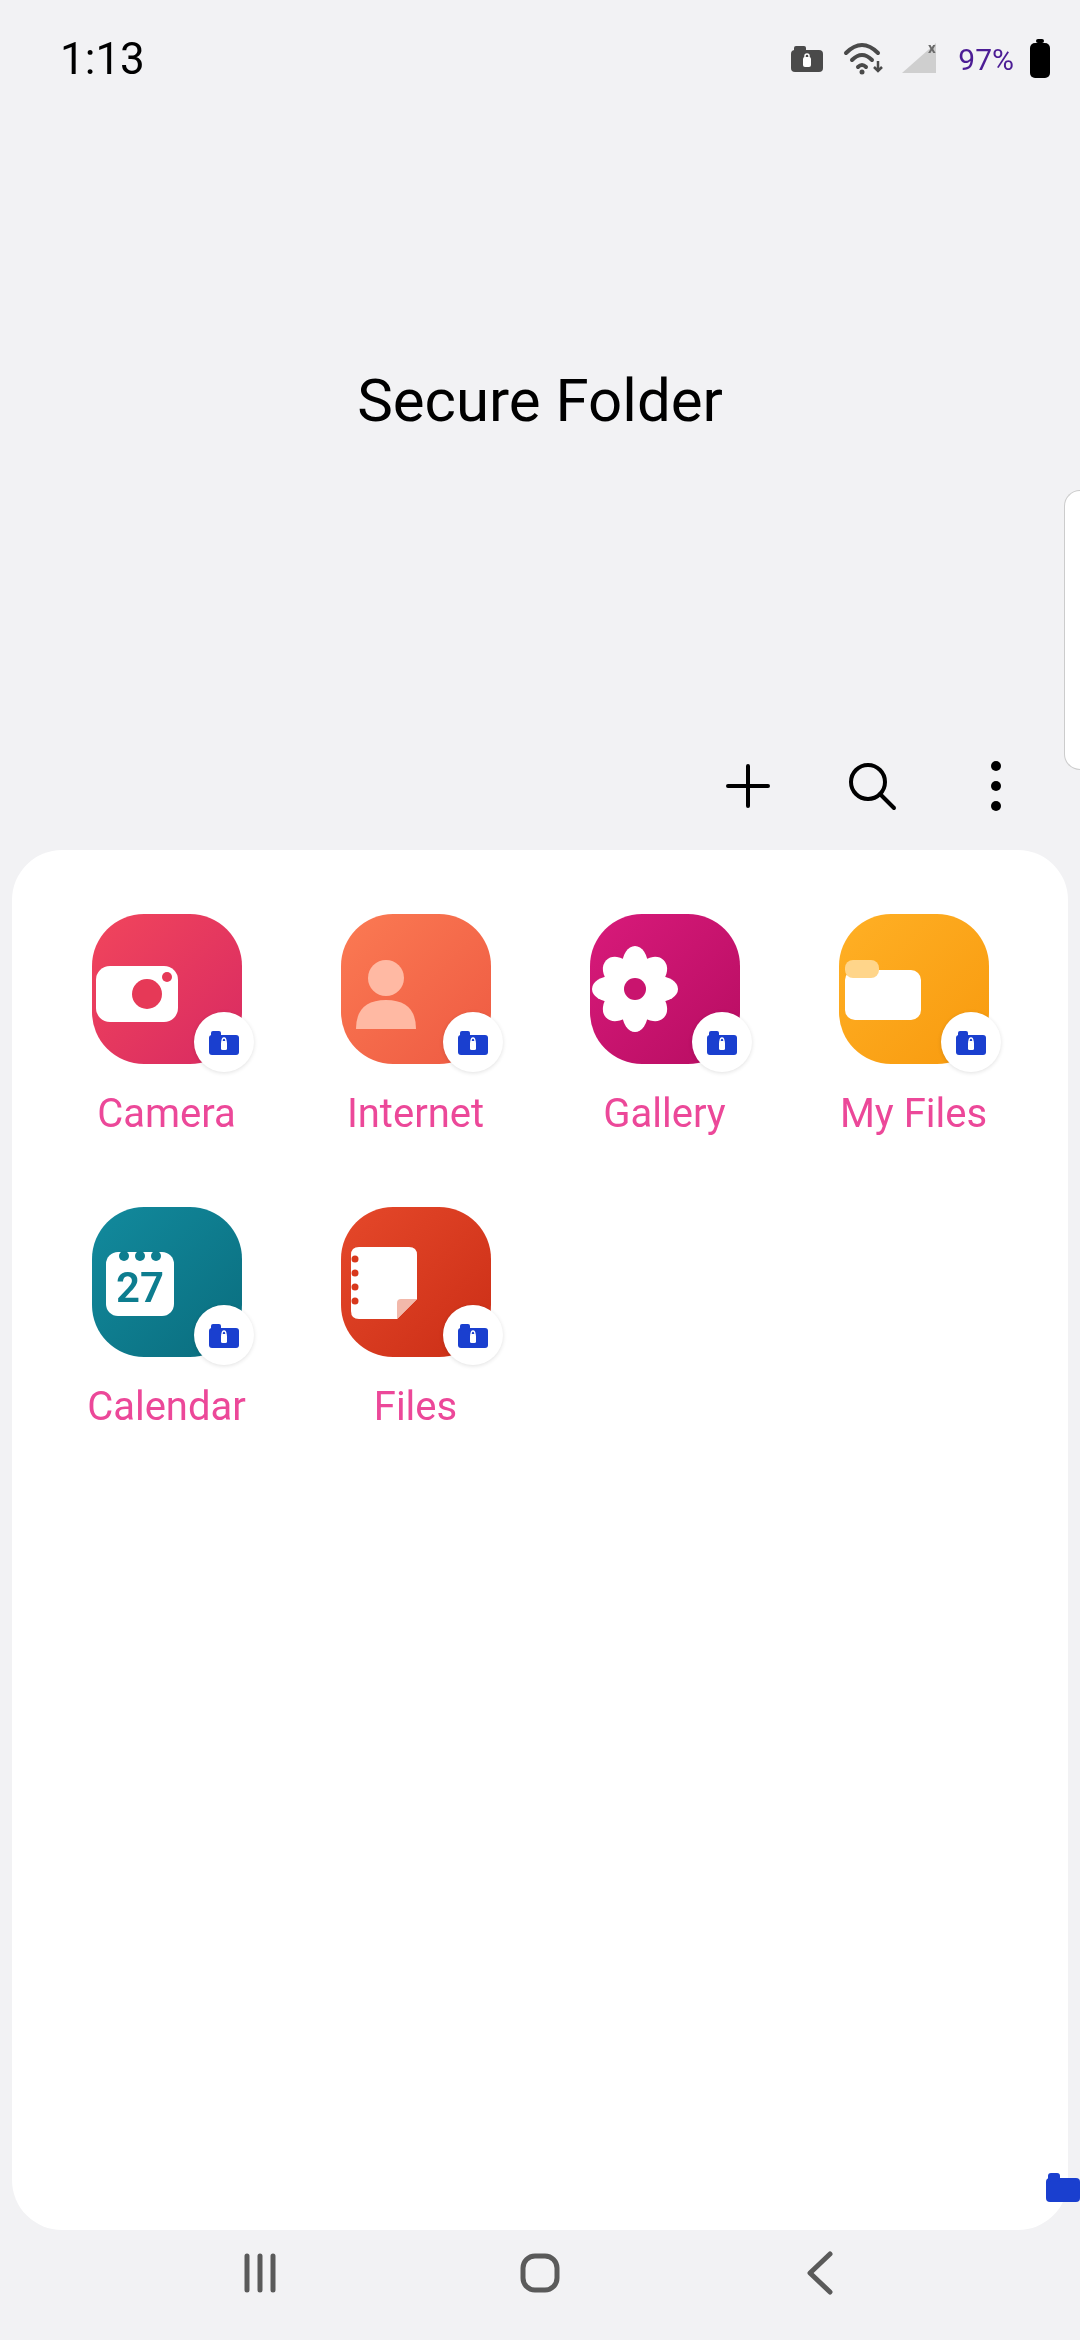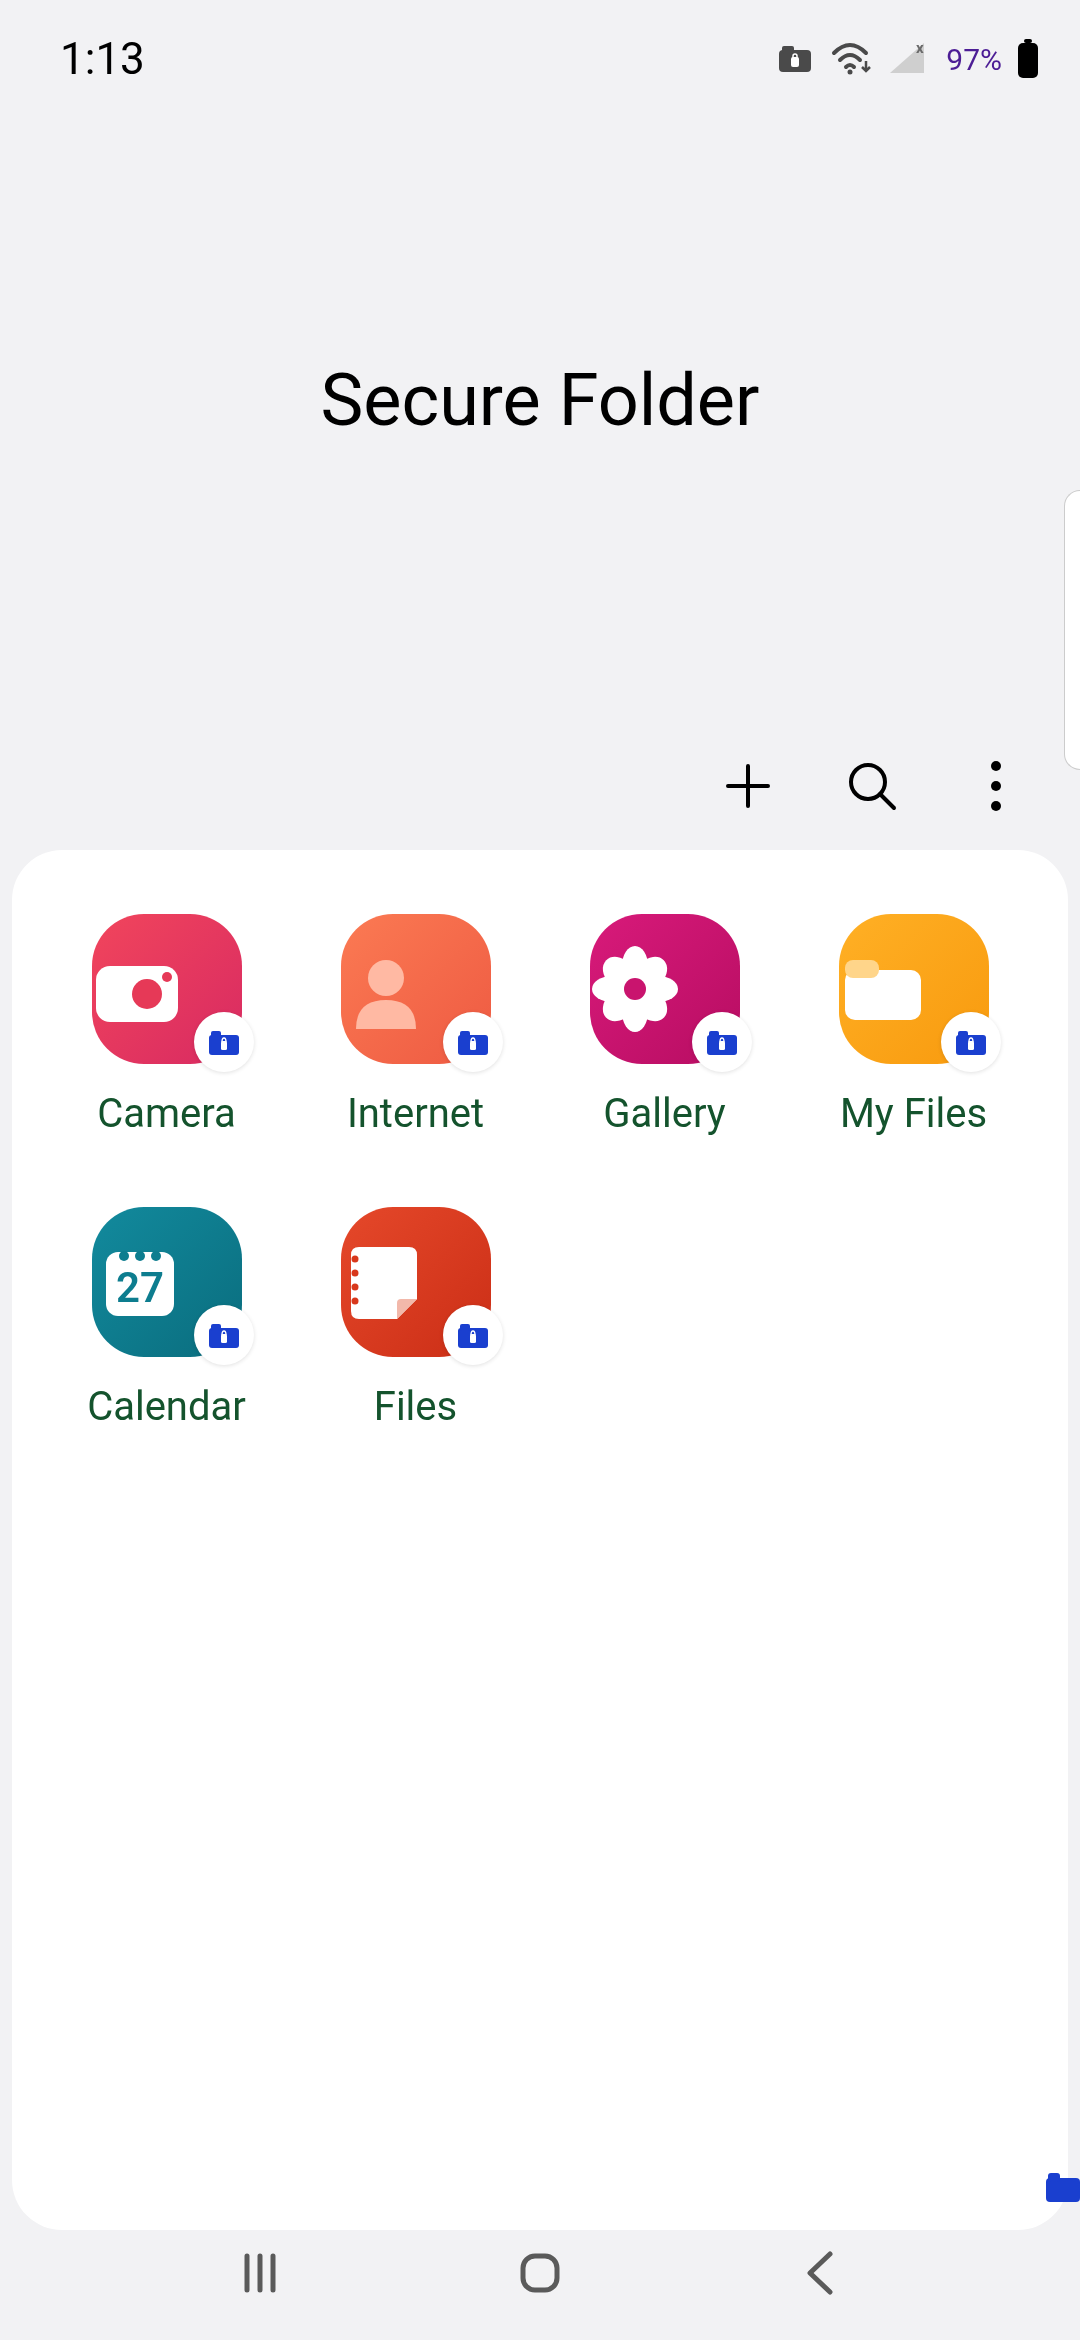--- a/index.html
+++ b/index.html
@@ -10,21 +10,21 @@
     font-family: -apple-system, BlinkMacSystemFont, 'Segoe UI', Roboto, sans-serif;
     position: relative;
     overflow: hidden;
   }
   
   
   .status-bar {
     display: flex;
     justify-content: space-between;
     align-items: center;
-    padding: 28px 40px 0 60px;
+    padding: 28px 28px 0 60px;
     height: 90px;
   }
   .status-time {
     font-size: 44px;
     font-weight: 400;
     color: #000;
   }
   .status-right {
     display: flex;
     align-items: center;
@@ -39,21 +39,21 @@
   
   
   .header {
     height: 760px;
     display: flex;
     align-items: center;
     justify-content: center;
     position: relative;
   }
   .page-title {
-    font-size: 72px;
+    font-size: 60px;
     font-weight: 400;
     color: #000;
     margin-top: -140px;
     text-align: center;
   }
   
   
   .toolbar {
     position: absolute;
     bottom: 26px;
@@ -109,21 +109,21 @@
     height: 60px;
     background: #fff;
     border-radius: 50%;
     display: flex;
     align-items: center;
     justify-content: center;
     box-shadow: 0 1px 4px rgba(0,0,0,0.12);
   }
   .app-label {
     font-size: 40px;
-    color: #14532d;
+    color: #ec4899;
     text-align: center;
   }
   
   
   .corner-lock {
     position: absolute;
     bottom: 132px;
     right: 0;
     width: 40px;
     height: 40px;

